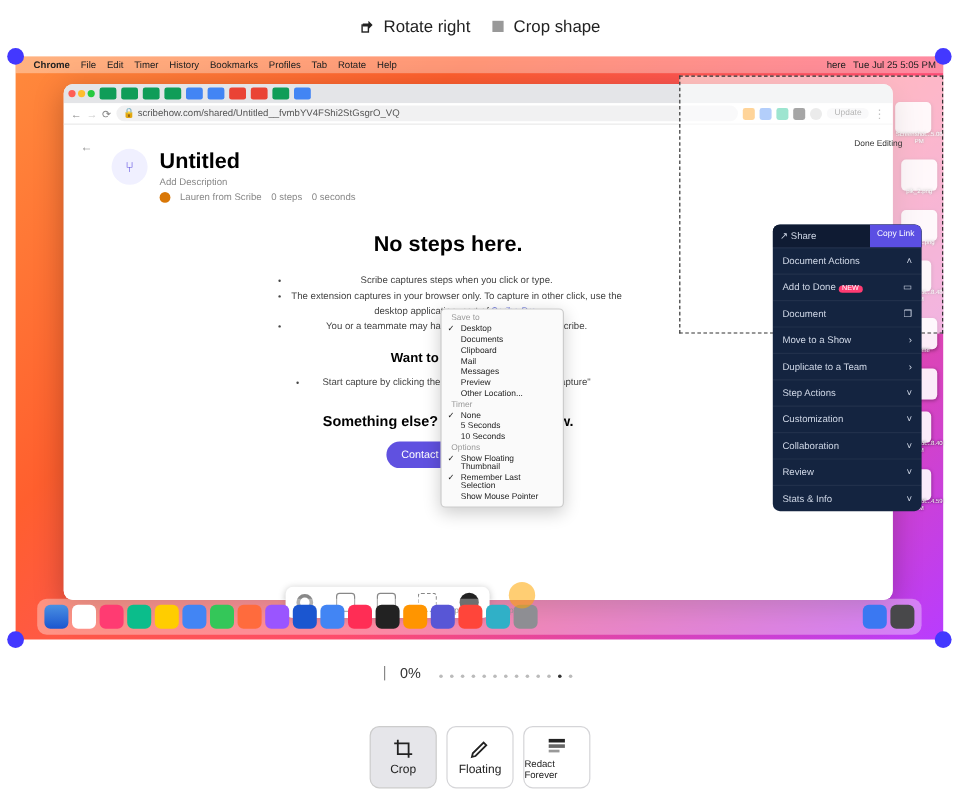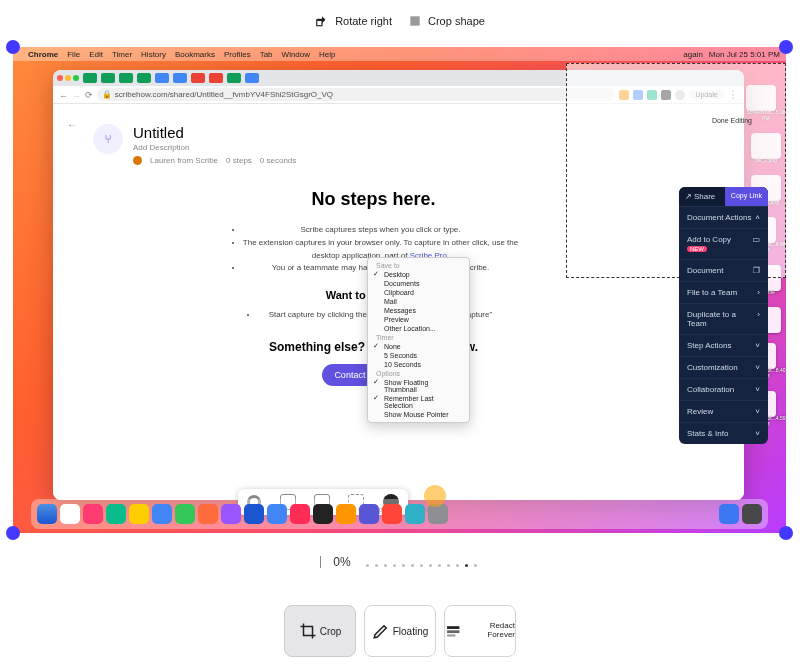--- a/index.html
+++ b/index.html
@@ -1,77 +1,77 @@
 <!DOCTYPE html>
 <html><head>
 <meta charset="utf-8">
 <style>
 :root{--accent:#5b4fe3;--dark:#0f1b3a;--sidebar:#1a2847;--purple:#6051e0;}
 *{box-sizing:border-box;margin:0;padding:0;font-family:-apple-system,BlinkMacSystemFont,"Segoe UI",Helvetica,Arial,sans-serif}
 body{width:800px;height:667px;background:#fff;position:relative;overflow:hidden}
-.toolbar-top{position:absolute;top:14px;left:0;right:0;display:flex;justify-content:center;gap:16px;font-size:11px;color:#222}
+.toolbar-top{position:absolute;top:14px;left:0;right:0;display:flex;justify-content:center;gap:16px;font-size:14px;color:#222}
 .toolbar-top div{display:flex;align-items:center;gap:6px}
 .tb-icon{width:14px;height:14px;display:inline-block}
 .canvas{position:absolute;top:47px;left:13px;width:773px;height:486px;background:linear-gradient(135deg,#ff8a3c 0,#ff5f2e 30%,#ff4d6d 60%,#b83cff 100%);border-radius:2px}
 .handle{position:absolute;width:14px;height:14px;border-radius:50%;background:#4338ff;z-index:50}
 .h-tl{top:-7px;left:-7px}.h-tr{top:-7px;right:-7px}.h-bl{bottom:-7px;left:-7px}.h-br{bottom:-7px;right:-7px}
 .menubar{position:absolute;top:0;left:0;right:0;height:14px;background:rgba(255,255,255,.35);display:flex;align-items:center;font-size:8px;color:#222;padding:0 6px;gap:9px}
 .menubar .r{margin-left:auto;display:flex;gap:6px;align-items:center}
 .browser{position:absolute;top:23px;left:40px;width:691px;height:430px;background:#f7f7f8;border-radius:8px;box-shadow:0 6px 24px rgba(0,0,0,.25);overflow:hidden}
 .tabstrip{height:16px;background:#e4e5e8;display:flex;align-items:center;gap:2px;padding:2px 4px}
 .dot{width:6px;height:6px;border-radius:50%}.d1{background:#ff5f56}.d2{background:#ffbd2e}.d3{background:#27c93f}
 .tabchip{width:14px;height:10px;border-radius:2px;margin-left:2px}
 .addr{height:18px;background:#fff;display:flex;align-items:center;padding:2px 6px;gap:4px;border-bottom:1px solid #e6e6e6}
 .url{flex:1;background:#f1f1f2;border-radius:9px;font-size:8px;color:#555;padding:2px 6px}
 .addr-ic{width:10px;height:10px;border-radius:2px}
 .pill{background:#f1f1f2;border-radius:8px;padding:1px 6px;font-size:7px;color:#444}
 .page{background:#fff;height:396px;padding:20px 90px 10px 40px;position:relative}
 .pg-head{display:flex;gap:10px;align-items:flex-start}
 .pg-icon{width:30px;height:30px;border-radius:50%;background:#f0f0ff;display:flex;align-items:center;justify-content:center;color:#6051e0;font-size:12px}
-.pg-title{font-weight:400;font-size:15px}
+.pg-title{font-weight:700;font-size:18px}
 .pg-sub{font-size:8px;color:#888;margin-top:2px}
 .pg-meta{font-size:8px;color:#888;margin-top:4px;display:flex;gap:8px;align-items:center}
 .ava{width:9px;height:9px;border-radius:50%;background:#d97706}
 .nosteps{text-align:center;margin-top:24px}
 .ns-h{font-weight:700;font-size:18px;margin-bottom:14px}
 .ns-ul{font-size:8px;color:#444;text-align:center;margin:0 auto;width:290px;line-height:1.6;list-style:disc;padding-left:14px}
 .ns-ul a{color:#4956d4}
 .ns-try{font-weight:600;font-size:11px;margin-top:14px}
 .ns-step{font-size:8px;color:#444;margin-top:8px}
 .ns-else{font-weight:600;font-size:12px;margin-top:18px}
 .ns-btn{display:inline-flex;align-items:center;gap:4px;background:#6051e0;color:#fff;font-size:9px;padding:6px 12px;border-radius:14px;margin-top:10px}
 .capturebar{position:absolute;left:225px;bottom:18px;width:170px;height:26px;background:#fff;border-radius:6px;box-shadow:0 1px 6px rgba(0,0,0,.25);display:flex;align-items:center;justify-content:space-around}
 .capbtn{width:16px;height:16px;border:1px solid #888;border-radius:3px}
 .caprec{width:16px;height:16px;border-radius:50%;background:#222}
 .popup{position:absolute;left:354px;top:210px;width:103px;background:#fafafa;border:1px solid #ccc;border-radius:4px;box-shadow:0 4px 14px rgba(0,0,0,.2);font-size:7px;color:#222;padding:3px 0}
 .popup .sec{color:#9a9a9a;padding:1px 8px;font-size:7px}
 .popup .it{padding:1px 8px 1px 16px;position:relative}
 .popup .it.chk::before{content:"✓";position:absolute;left:5px;top:0;font-size:7px}
-.panel{position:absolute;right:18px;top:140px;width:89px;background:#142440;border-radius:6px;color:#cfd7e6;font-size:8px;overflow:hidden}
+.panel{position:absolute;right:18px;top:140px;width:124px;background:#142440;border-radius:6px;color:#cfd7e6;font-size:8px;overflow:hidden}
 .panel .top{display:flex;background:#0f1b33}
 .panel .share{flex:1;padding:5px 6px}
 .panel .copy{background:#5b4fe3;color:#fff;padding:5px 6px;font-size:7px}
 .panel .row{padding:6px 8px;border-top:1px solid rgba(255,255,255,.06);display:flex;justify-content:space-between;align-items:flex-start}
 .panel .badge{background:#ff3b72;color:#fff;font-size:6px;padding:0 3px;border-radius:3px}
 .panel .danger{color:#ff6b7a}
 .selbox{position:absolute;right:0;top:16px;width:220px;height:215px;border:1px dashed #333;background:rgba(255,255,255,.6)}
 .doneedit{position:absolute;right:34px;top:70px;font-size:7px;color:#333}
 .deskicons{position:absolute;right:0;top:38px;width:40px;display:flex;flex-direction:column;gap:12px;align-items:center}
 .di{width:30px;height:26px;background:rgba(255,255,255,.9);border-radius:4px;box-shadow:0 1px 3px rgba(0,0,0,.3)}
 .di-lbl{font-size:5px;color:#fff;text-align:center;text-shadow:0 0 2px #000;margin-top:-2px}
 .dock{position:absolute;bottom:4px;left:18px;right:18px;height:30px;background:rgba(255,255,255,.35);border-radius:8px;display:flex;align-items:center;padding:0 6px;gap:3px}
 .dock .app{width:20px;height:20px;border-radius:5px}
 .clickdot{position:absolute;width:22px;height:22px;border-radius:50%;background:rgba(255,165,0,.55);left:411px;top:438px;z-index:40}
 .timeline{position:absolute;top:552px;left:0;right:0;text-align:center}
 .tl-pct{font-size:12px;color:#333;display:inline-block;vertical-align:middle;margin-right:8px}
 .tl-dots{display:inline-block;vertical-align:middle}
 .tl-dots span{width:3px;height:3px;display:inline-block;border-radius:50%;background:#bbb;margin:0 3px}
 .tl-marker{display:inline-block;width:1px;height:12px;background:#888;vertical-align:middle;margin-right:8px}
 .bottombar{position:absolute;bottom:10px;left:0;right:0;display:flex;justify-content:center;gap:8px}
-.bb-btn{width:72px;height:52px;border:1px solid #d5d5d8;border-radius:8px;background:#fff;display:flex;flex-direction:row;align-items:center;justify-content:center;gap:3px;font-size:10px;color:#222}
+.bb-btn{width:56px;height:52px;border:1px solid #d5d5d8;border-radius:8px;background:#fff;display:flex;flex-direction:column;align-items:center;justify-content:center;gap:3px;font-size:10px;color:#222}
 .bb-btn.active{background:#e6e6ea;border-color:#ccc}
 .bb-ic{width:18px;height:18px}
 </style>
 </head>
 <body>
 
 <div class="toolbar-top">
   <div>
     <svg class="tb-icon" viewBox="0 0 24 24">
         <path fill="#222" d="M4 8h8V4l6 6-6 6v-4H4z"></path>
@@ -96,25 +96,25 @@
   <div class="menubar">
     <span></span>
     <b>Chrome</b>
     <span>File</span>
     <span>Edit</span>
     <span>Timer</span>
     <span>History</span>
     <span>Bookmarks</span>
     <span>Profiles</span>
     <span>Tab</span>
-    <span>Window</span>
+    <span>Rotate</span>
     <span>Help</span>
     <div class="r">
-      <span>again</span>
-      <span>Mon Jul 25  5:01 PM</span>
+      <span>here</span>
+      <span>Tue Jul 25  5:05 PM</span>
     </div>
   </div>
 
   <div class="deskicons">
     <div>
         <div class="di"></div>
         <div class="di-lbl">Screenshot...5.08 PM</div>
       </div>
     <div>
         <div class="di"></div>
@@ -249,29 +249,29 @@
   <div class="panel">
     <div class="top">
       <div class="share">↗ <span>Share</span></div>
       <div class="copy">Copy Link</div>
     </div>
     <div class="row">
         <span>Document Actions</span>
         <span>˄</span>
       </div>
     <div class="row">
-        <span><span>Add to Copy</span> <span class="badge">NEW</span></span>
+        <span><span>Add to Done</span> <span class="badge">NEW</span></span>
         <span>▭</span>
       </div>
     <div class="row">
         <span>Document</span>
         <span>❐</span>
       </div>
     <div class="row">
-        <span>File to a Team</span>
+        <span>Move to a Show</span>
         <span>›</span>
       </div>
     <div class="row">
         <span>Duplicate to a Team</span>
         <span>›</span>
       </div>
     <div class="row">
         <span>Step Actions</span>
         <span>˅</span>
       </div>
@@ -338,15 +338,15 @@
         <path fill="none" stroke="#222" stroke-width="2" d="M3 21l4-1 12-12-3-3L4 17z"></path>
       </svg>
     <span>Floating</span>
   </div>
   <div class="bb-btn">
     <svg class="bb-ic" viewBox="0 0 24 24">
         <rect x="3" y="5" width="18" height="4" fill="#222"></rect>
         <rect x="3" y="11" width="18" height="4" fill="#666"></rect>
         <rect x="3" y="17" width="12" height="3" fill="#999"></rect>
       </svg>
-    <span style="font-size:8px;text-align:right;line-height:1.1">Redact Forever</span>
+    <span style="font-size:8px;text-align:left;line-height:1.1">Redact Forever</span>
   </div>
 </div>
 
 </body></html>

